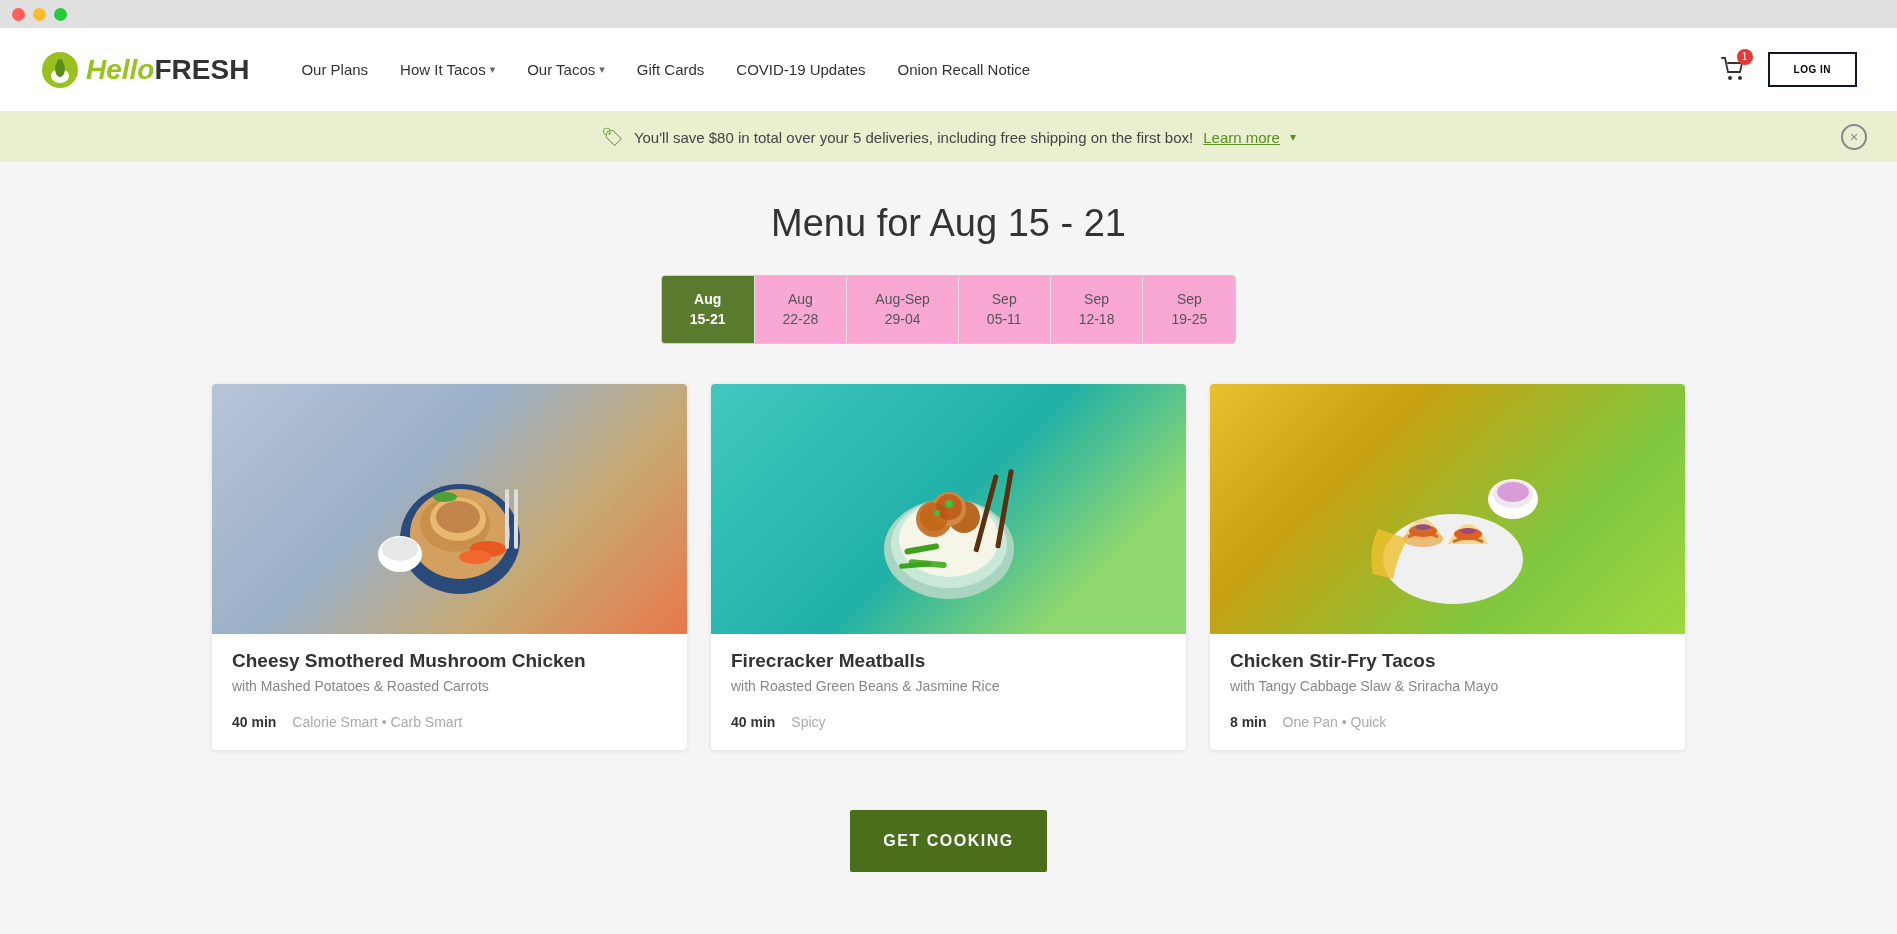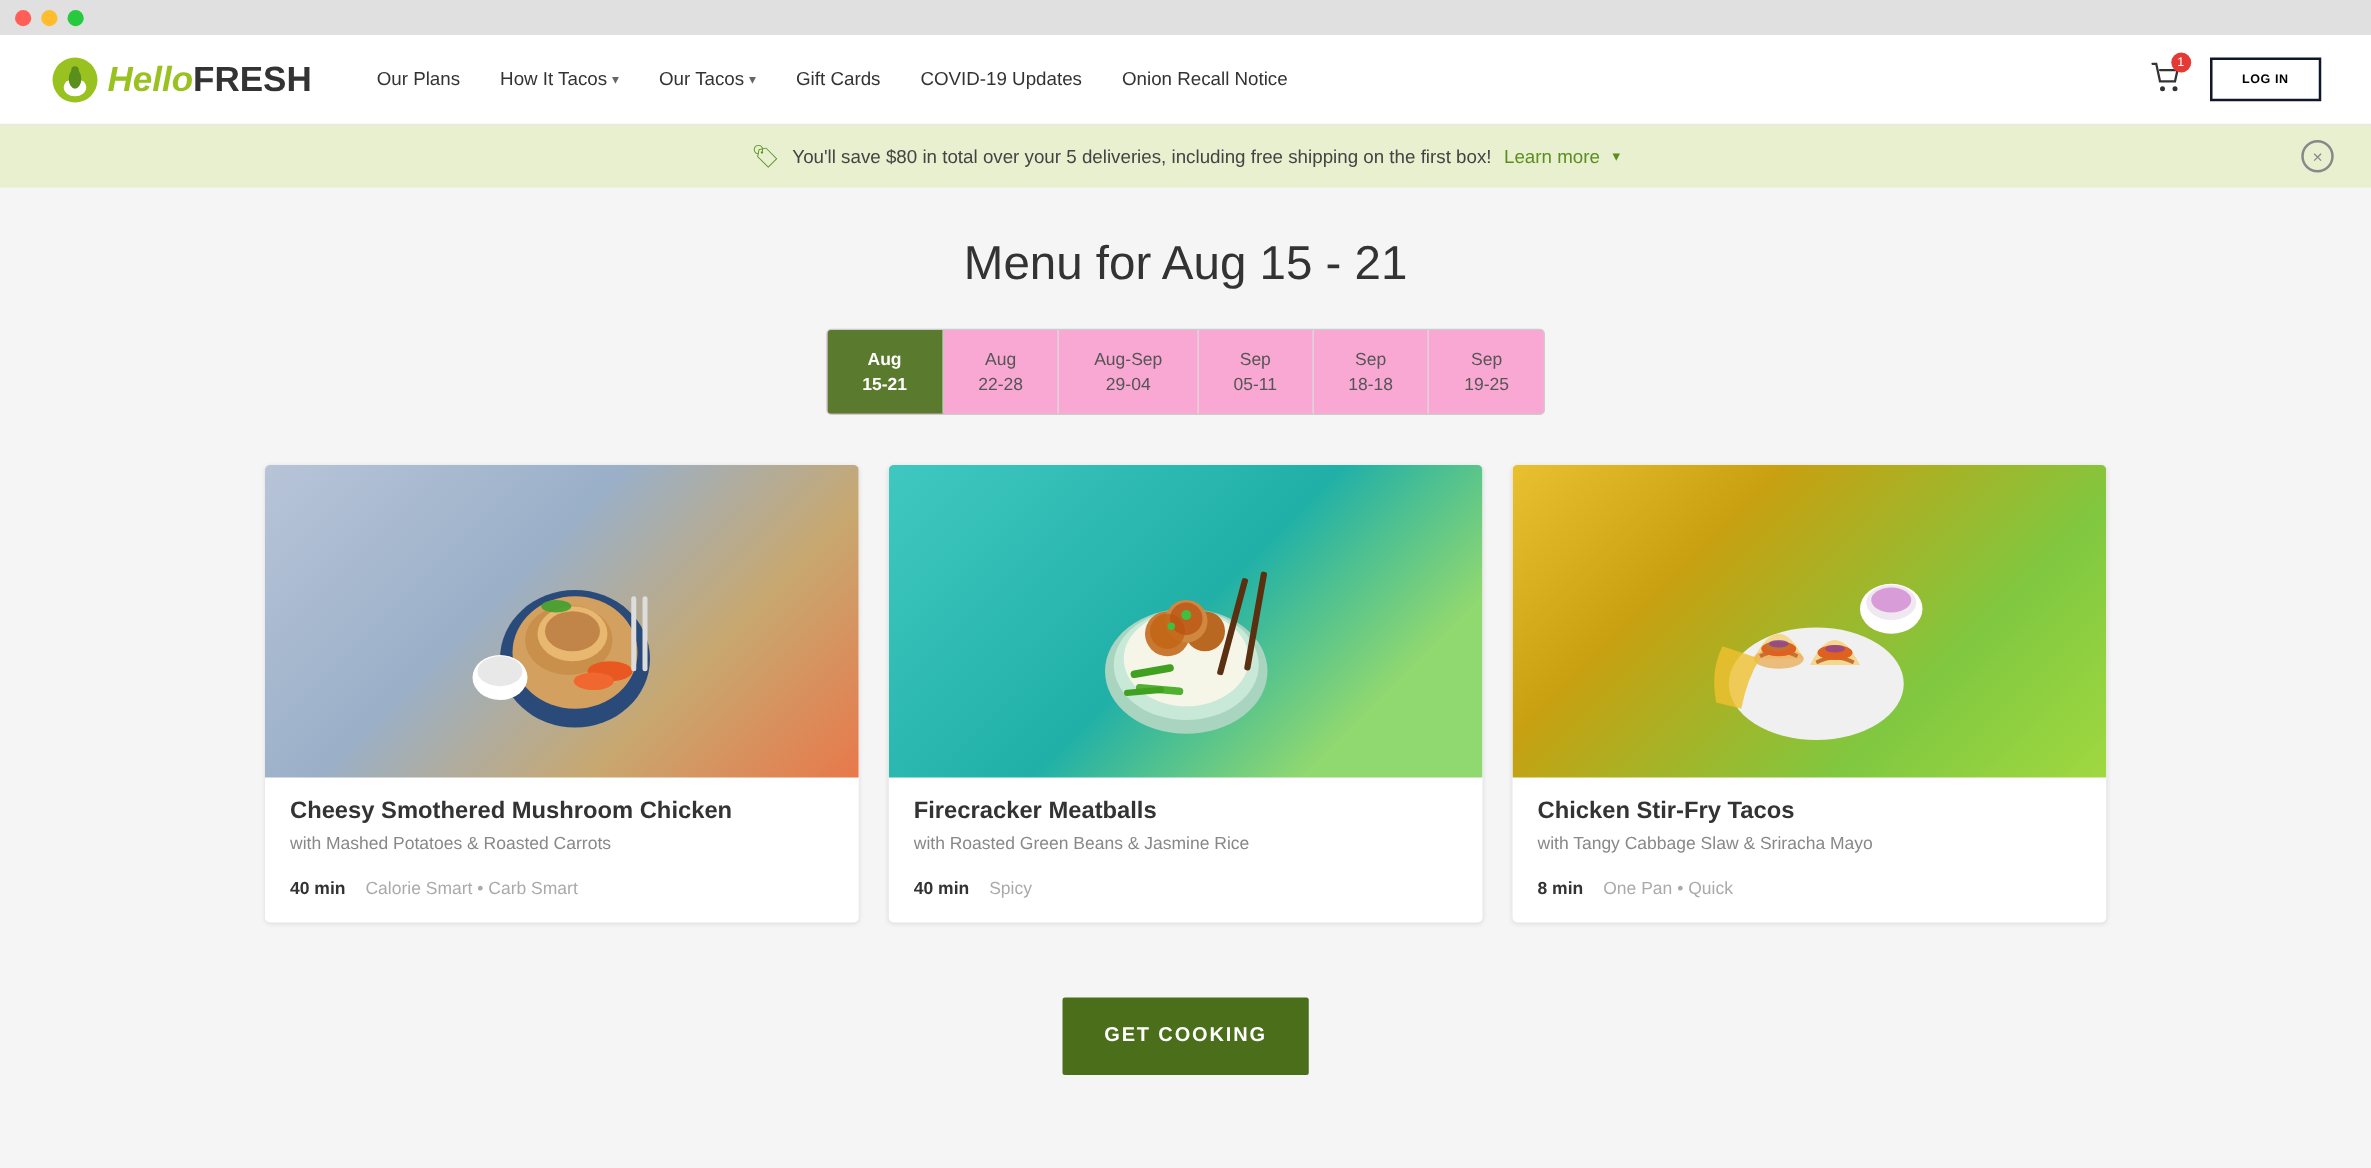--- a/index.html
+++ b/index.html
@@ -17,21 +17,21 @@
     .titlebar-btn {
       width: 13px; height: 13px; border-radius: 50%; display: inline-block;
     }
     .titlebar-btn.close { background: #ff5f56; }
     .titlebar-btn.minimize { background: #ffbd2e; }
     .titlebar-btn.maximize { background: #27c93f; }
 
     
     .navbar {
       background: #fff;
-      height: 72px;
+      height: 84px;
       display: flex;
       align-items: center;
       padding: 5px 40px;
       border-bottom: 1px solid #e8e8e8;
       position: relative;
     }
     .navbar-logo {
       display: flex;
       align-items: center;
       gap: 6px;
@@ -96,21 +96,21 @@
       background: #e8f0d0;
       padding: 14px 40px;
       display: flex;
       align-items: center;
       justify-content: center;
       gap: 10px;
       position: relative;
     }
     .promo-tag { color: #5a8f1e; font-size: 18px; }
     .promo-text { font-size: 15px; color: #444; }
-    .promo-link { color: #5a8f1e; font-size: 15px; cursor: pointer; }
+    .promo-link { color: #5a8f1e; font-size: 15px; text-decoration: underline; cursor: pointer; }
     .promo-chevron { font-size: 12px; color: #5a8f1e; }
     .promo-close {
       position: absolute;
       right: 30px;
       width: 26px; height: 26px;
       border: 2px solid #888;
       border-radius: 50%;
       display: flex; align-items: center; justify-content: center;
       cursor: pointer; font-size: 14px; color: #888;
     }
@@ -300,21 +300,21 @@
       <div class="date-tab">
         <div>Aug-Sep</div>
         <div>29-04</div>
       </div>
       <div class="date-tab">
         <div>Sep</div>
         <div>05-11</div>
       </div>
       <div class="date-tab">
         <div>Sep</div>
-        <div>18-18</div>
+        <div>12-18</div>
       </div>
       <div class="date-tab">
         <div>Sep</div>
         <div>19-25</div>
       </div>
     </div>
   </div>
 
   <div class="recipe-grid">
 

